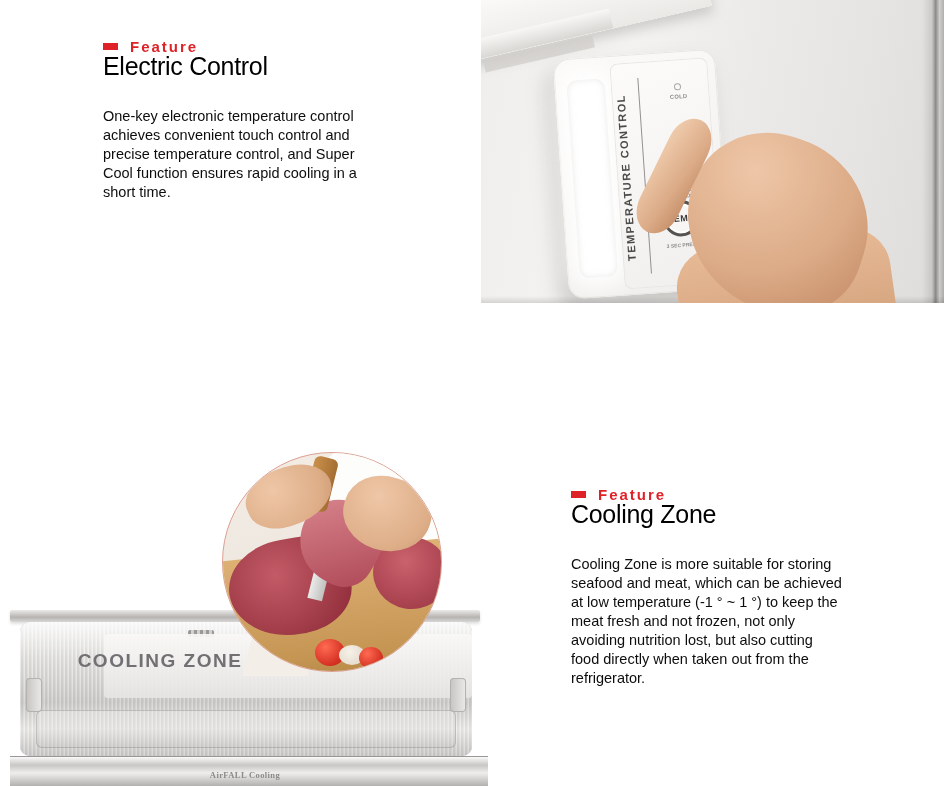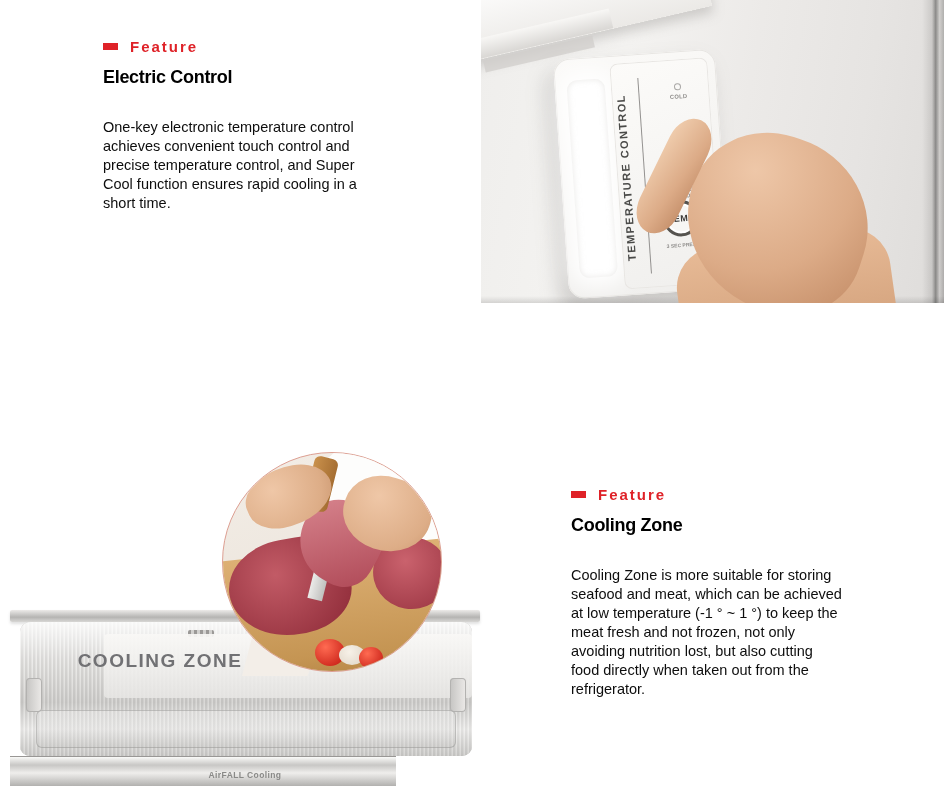--- a/index.html
+++ b/index.html
@@ -10,21 +10,21 @@
   }
 
   
   .text-col { position:absolute; }
   .text-col.top { left:103px; top:42px; width:285px; }
   .text-col.bottom { left:571px; top:490px; width:300px; }
   .feature-tag { display:flex; align-items:center; height:9px; }
   .tag-bar { width:15px; height:7px; background:var(--accent,#df2228); display:inline-block; }
   .tag-text { margin-left:12px; font-size:15px; font-weight:700; letter-spacing:2px;
               color:var(--accent,#df2228); line-height:9px; }
-  .feature-title { margin-top:11px; font-size:18px; line-height:30px; font-weight:700;
+  .feature-title { font-size:25px; line-height:30px; font-weight:400;
                    color:#000; letter-spacing:-0.3px; }
   .feature-body { margin-top:26px; font-size:14.5px; line-height:19px; color:#0d0d0d;
                   white-space:pre-line; }
 
   
   .photo-temp { position:absolute; left:481px; top:0; width:463px; height:303px; overflow:hidden;
     background:linear-gradient(100deg,#efeeec 0%,#f4f3f1 30%,#eceae8 55%,#e6e4e2 78%,#dedcda 100%); }
   .photo-temp .edge-right { position:absolute; right:0; top:0; width:22px; height:100%;
     background:linear-gradient(90deg,rgba(0,0,0,0) 0%,rgba(0,0,0,0.10) 45%,rgba(0,0,0,0.38) 62%,rgba(0,0,0,0.08) 80%,rgba(0,0,0,0.22) 100%); }
   .photo-temp .edge-bottom { position:absolute; left:0; bottom:0; width:100%; height:7px;
@@ -88,23 +88,23 @@
   .label-plate { position:absolute; left:84px; top:12px; width:368px; height:64px; border-radius:4px;
     background:linear-gradient(180deg,rgba(249,248,246,.92),rgba(232,231,229,.85)); }
   .drawer-label { position:absolute; left:40px; top:28px; width:200px; text-align:center;
     font-size:19px; font-weight:700; letter-spacing:1.5px; color:#717174; }
   .notch { position:absolute; top:56px; width:16px; height:34px; border-radius:4px;
     background:linear-gradient(90deg,#c5c4c2,#eceae8); box-shadow:inset 0 0 0 1px #b3b2b0; }
   .notch.l { left:6px; } .notch.r { right:6px; }
   .inner-tray { position:absolute; left:16px; top:88px; width:420px; height:38px; border-radius:6px;
     box-shadow:inset 0 0 0 1px rgba(150,149,147,.5);
     background:linear-gradient(180deg,rgba(255,255,255,.25),rgba(188,187,185,.25)); }
-  .metal-strip { position:absolute; left:0; top:306px; width:386px; height:30px;
+  .metal-strip { position:absolute; left:0; top:306px; width:478px; height:30px;
     border-top:1px solid #999795;
-    background:linear-gradient(180deg,#fafaf8 0%,#c8c7c5 28%,#efeeec 55%,#b2b1af 100%); }
+    background:linear-gradient(180deg,#fafaf8 0%,#c8c7c5 28%,#efeeec 55%,#b2b1af 100%);font-family:Liberation Serif, serif; }
   .strip-label { position:absolute; left:0; top:13px; width:470px; text-align:center;
     font-size:8.5px; font-weight:700; letter-spacing:.4px; color:#8a8a88; }
   .bubble-tail { position:absolute; left:232px; top:168px; width:84px; height:58px; z-index:5;
     background:#f3eee8; clip-path:polygon(0 100%, 18% 0, 100% 12%, 78% 100%); }
   .inset-circle { position:absolute; left:212px; top:2px; width:220px; height:220px; z-index:6;
     border-radius:50%; border:1px solid #dd9f92; overflow:hidden;
     background:linear-gradient(160deg,#f3ede6,#e8e1d8); }
   .cloth { position:absolute; left:92px; top:-24px; width:170px; height:120px; border-radius:40%;
     transform:rotate(-15deg); background:#fdfdfc; }
   .board { position:absolute; left:-34px; top:96px; width:310px; height:150px; transform:rotate(-6deg);

